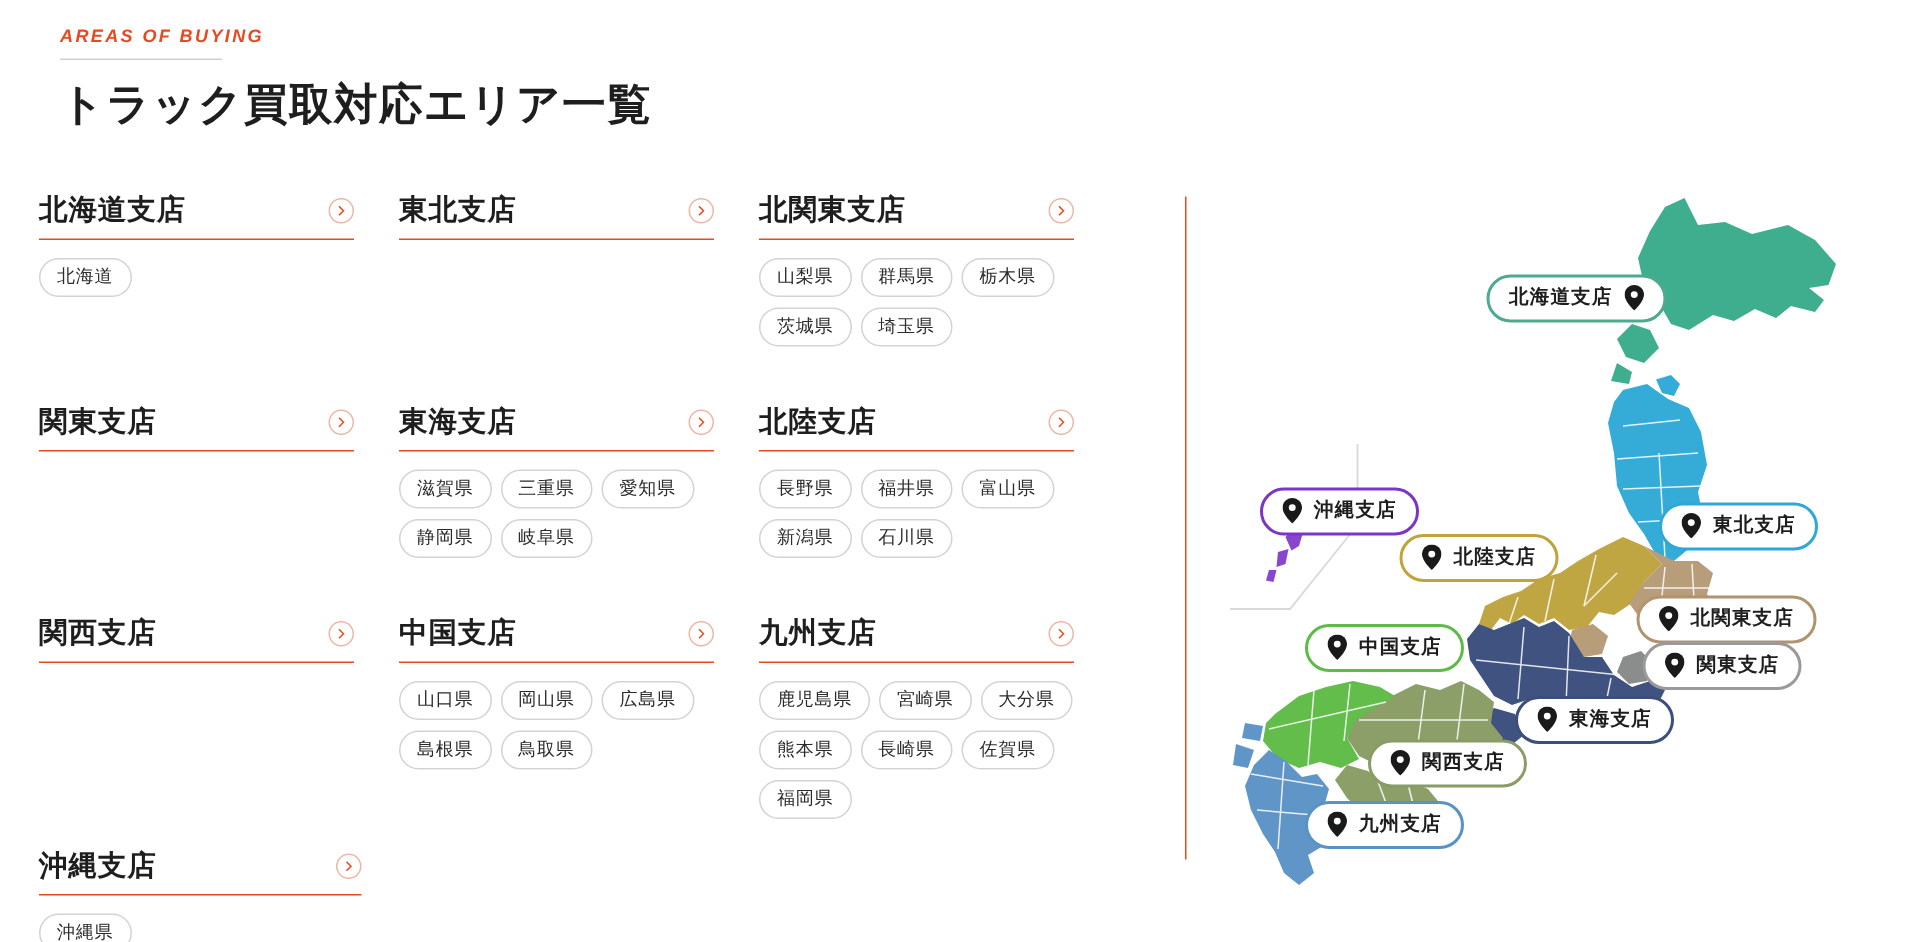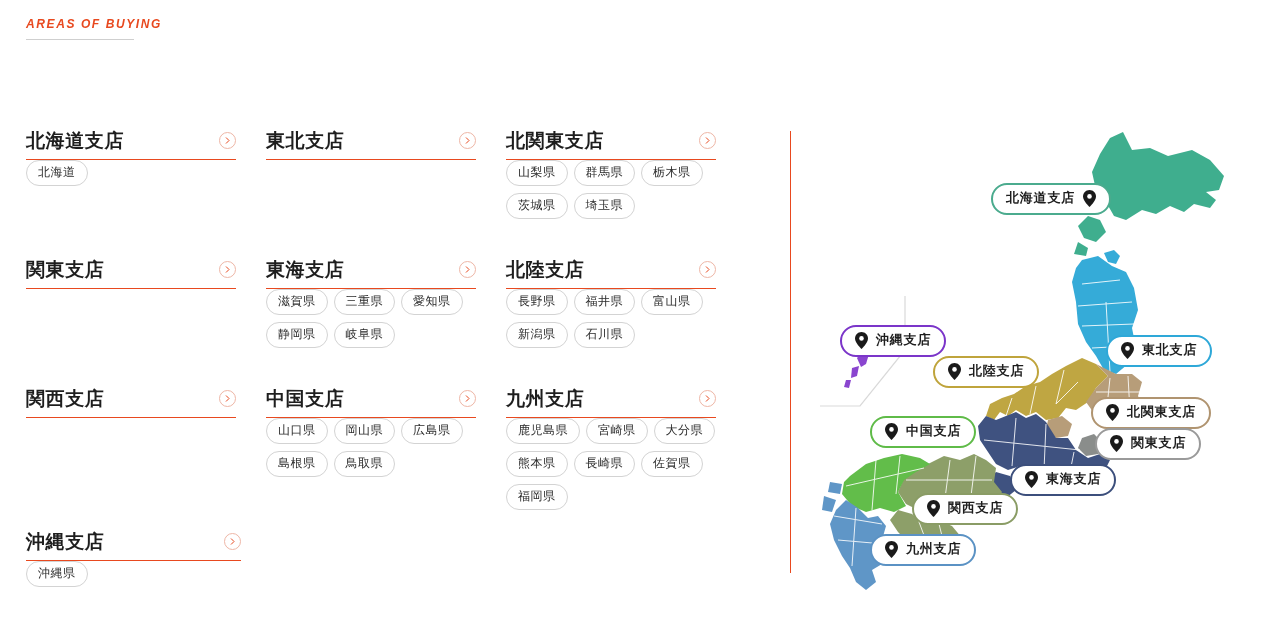--- a/index.html
+++ b/index.html
@@ -10,21 +10,21 @@
   body {
     width: 1274px;
     height: 628px;
     font-family: "Liberation Sans", "DejaVu Sans", sans-serif;
     color: #222222;
     overflow: hidden;
     position: relative;
   }
 
   
-  .page-header { position: absolute; left: 26px; top: 18px; }
+  .page-header { position: absolute; left: 40px; top: 18px; }
   .eyebrow {
     font-size: 12px;
     font-weight: bold;
     font-style: italic;
     letter-spacing: 1.6px;
     color: #e8491f;
     line-height: 1;
   }
   .eyebrow-rule {
     width: 108px;
@@ -74,20 +74,21 @@
     margin-bottom: 3px;
     flex: 0 0 auto;
     background: #fff;
   }
   .arrow-btn svg { display: block; }
 
   .pref-list {
     display: flex;
     flex-wrap: wrap;
     gap: 7px 6px;
+    margin-top: 12px;
   }
   .pref-chip {
     border: 1px solid #d3d3d3;
     border-radius: 20px;
     padding: 4px 11px 5px;
     font-size: 12px;
     line-height: 1.25;
     color: #2b2b2b;
     background: #fff;
     white-space: nowrap;
@@ -136,20 +137,21 @@
   }
   .map-pin-label .pin { flex: 0 0 auto; display: block; }
   .map-pin-label.rtl { flex-direction: row-reverse; }
 </style>
 </head>
 <body>
 
 <div class="page-header">
   <div class="eyebrow">AREAS OF BUYING</div>
   <div class="eyebrow-rule"></div>
+  <h1 class="page-title">トラック買取対応エリア一覧</h1>
 </div>
 
 <div class="branch-grid">
 
   <div class="branch-row">
     <div class="branch-block">
       <div class="branch-head">
         <span class="branch-name">北海道支店</span>
         <span class="arrow-btn">
           <svg width="7" height="9" viewBox="0 0 7 9">

